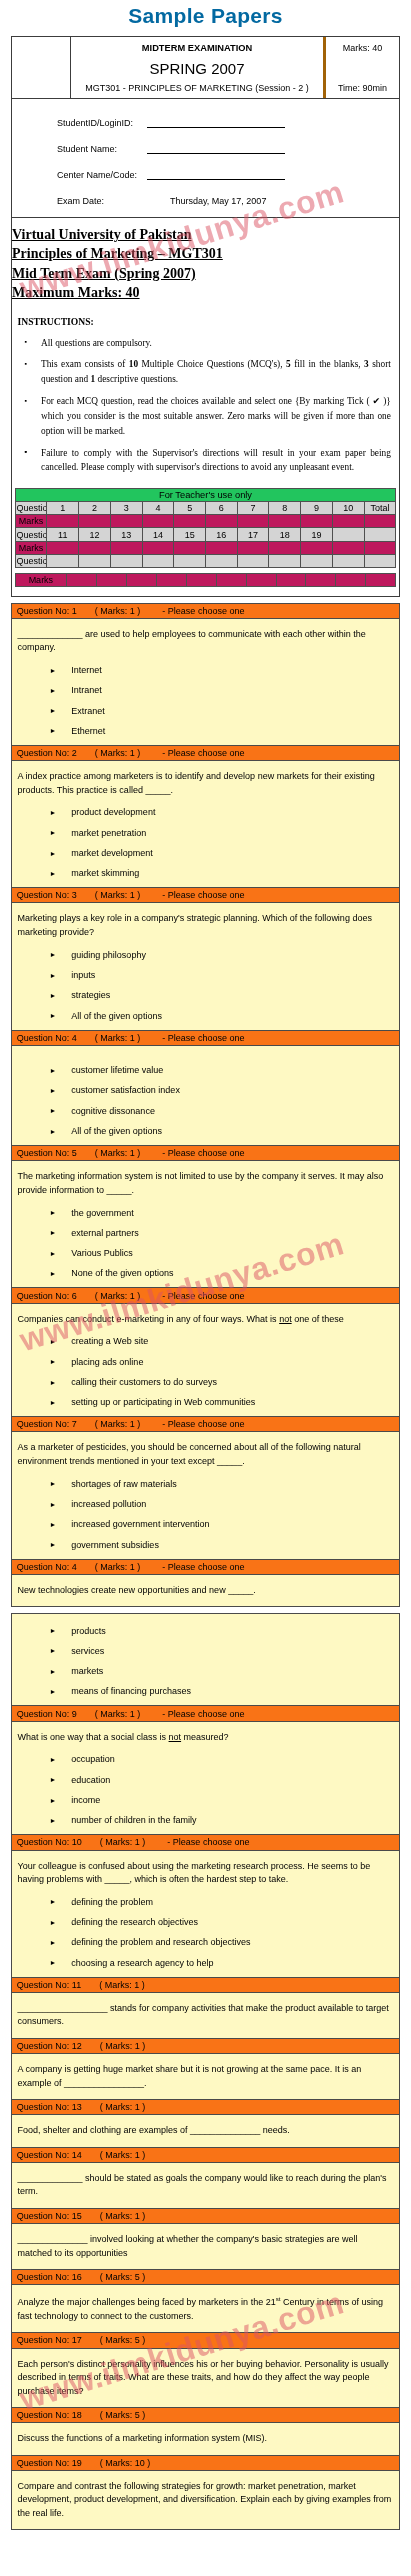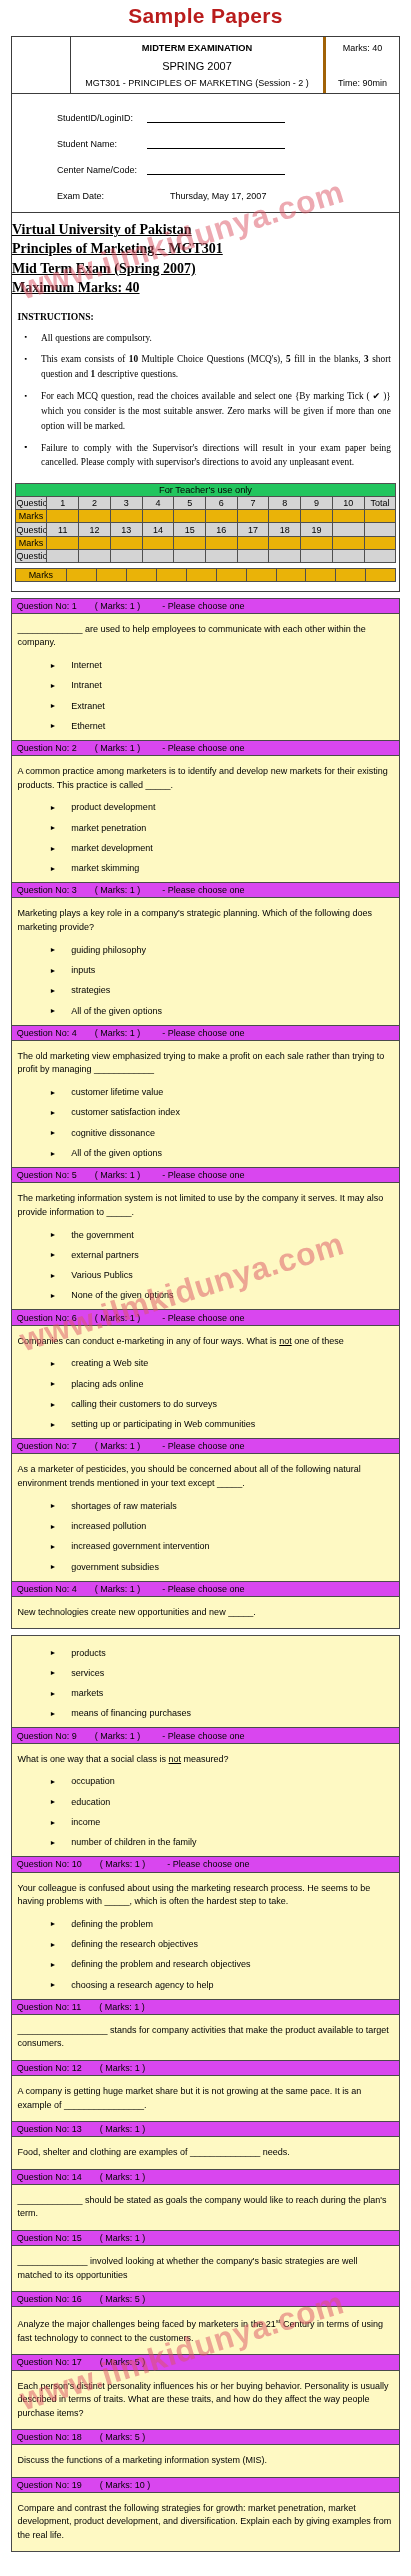--- a/index.html
+++ b/index.html
@@ -9,29 +9,29 @@
     font-family:"Liberation Sans",sans-serif;
   }
   .watermark{
     position:absolute;left:20.6px;white-space:nowrap;z-index:9;pointer-events:none;
     font-weight:bold;font-size:32px;letter-spacing:0.7px;
     color:rgba(219,83,99,0.50);
     transform:rotate(-17deg);transform-origin:left center;
   }
   .page-title{
     margin:4.1px 0 8.2px;text-align:center;
-    font-size:21px;font-weight:bold;letter-spacing:0.3px;color:#b91c1c;
+    font-size:21px;font-weight:bold;letter-spacing:0.3px;color:#0369a1;
   }
   .frame{margin:0 11px;border:1.4px solid #3c3c3c;padding-bottom:8.2px;}
   
   .exam-header{display:flex;border-bottom:1.4px solid #3c3c3c;}
   .eh-left{width:58px;border-right:1px solid #3c3c3c;}
   .eh-center{flex:1;text-align:center;padding:4.8px 2.7px 4.1px;}
   .eh-center .l1{font-weight:bold;font-size:9.3px;margin:1.4px 0 6.2px;}
-  .eh-center .l2{font-size:11px;margin:6.2px 0;}
+  .eh-center .l2{font-size:15px;margin:6.2px 0;}
   .eh-center .l3{font-size:9px;margin:6.2px 0 1.4px;}
   .eh-right{width:73px;border-left:3px solid #a16207;text-align:center;font-size:9px;
     display:flex;flex-direction:column;justify-content:space-between;padding-bottom:5.5px;}
   .eh-right div{margin-top:6.2px;}
   
   .student{padding:18px 6.9px 8.2px 45px;font-size:9px;}
   .srow{display:flex;align-items:flex-end;margin-bottom:15px;height:11px;}
   .srow:last-child{margin-bottom:2.7px;}
   .slabel{width:90px;}
   .sline{display:inline-block;width:138px;border-bottom:1px solid #000;height:9.6px;}
@@ -51,26 +51,26 @@
   .b{font-weight:bold;}
   .u{text-decoration:underline;}
   
   .tt{margin:2.7px 2.7px 0;}
   table.ttab{border-collapse:collapse;width:100%;table-layout:fixed;font-size:9px;}
   table.ttab td{border:0.9px solid #4f4f4f;height:12.3px;text-align:center;
     padding:0 0.7px;overflow:hidden;}
   table.ttab td:first-child{width:49px;}
   td.cap{background:#22c55e;font-size:9.3px;height:13.7px;}
   tr.qr td{background:#d4d4d4;}
-  tr.mr td{background:#eab308;}
+  tr.mr td{background:#be185d;}
   .tt-gap{height:4.8px;}
   
   .questions{margin:6.9px 11px 0;}
   .qblock{margin-top:-1px;}
-  .qheader{border:1px solid #4a4a4a;background:#d946ef;
+  .qheader{border:1px solid #4a4a4a;background:#f97316;
     font-size:9px;padding:2.1px 4.8px;display:flex;}
   .qheader .qno{margin-right:18px;}
   .qheader .qmarks{margin-right:22px;}
   .qbody{border:1px solid #4a4a4a;border-top:none;
     padding:9px 5.5px 9px;font-size:9px;background:#fef9c3;}
   .qtext{line-height:1.5;padding-right:1.4px;}
   .qopts{margin-top:10px;}
   .opt{display:flex;align-items:center;margin:10.3px 0 0 32px;}
   .opt .tri{font-size:6.9px;margin-right:15px;}
   .pbreak{height:5.5px;background:#fff;}
@@ -271,21 +271,21 @@
     </div>
   </section>
 
   <section class="qblock">
     <div class="qheader">
       <span class="qno">Question No: 2</span>
       <span class="qmarks">( Marks: 1 )</span>
       <span class="qchoose">-  Please choose one</span>
     </div>
     <div class="qbody">
-      <div class="qtext"><span>A common practice among marketers is to identify and develop new markets for their existing products.  This practice is called _____.</span></div>
+      <div class="qtext"><span>A index practice among marketers is to identify and develop new markets for their existing products.  This practice is called _____.</span></div>
       <div class="qopts">
           <div class="opt">
             <span class="tri">►</span>
             <span>product development</span>
           </div>
           <div class="opt">
             <span class="tri">►</span>
             <span>market penetration</span>
           </div>
           <div class="opt">
@@ -329,21 +329,20 @@
     </div>
   </section>
 
   <section class="qblock">
     <div class="qheader">
       <span class="qno">Question No: 4</span>
       <span class="qmarks">( Marks: 1 )</span>
       <span class="qchoose">-  Please choose one</span>
     </div>
     <div class="qbody">
-      <div class="qtext"><span>The old marketing view emphasized trying to make a profit on each sale rather than trying to profit by managing ____________</span></div>
       <div class="qopts">
           <div class="opt">
             <span class="tri">►</span>
             <span>customer lifetime value</span>
           </div>
           <div class="opt">
             <span class="tri">►</span>
             <span>customer satisfaction index</span>
           </div>
           <div class="opt">

